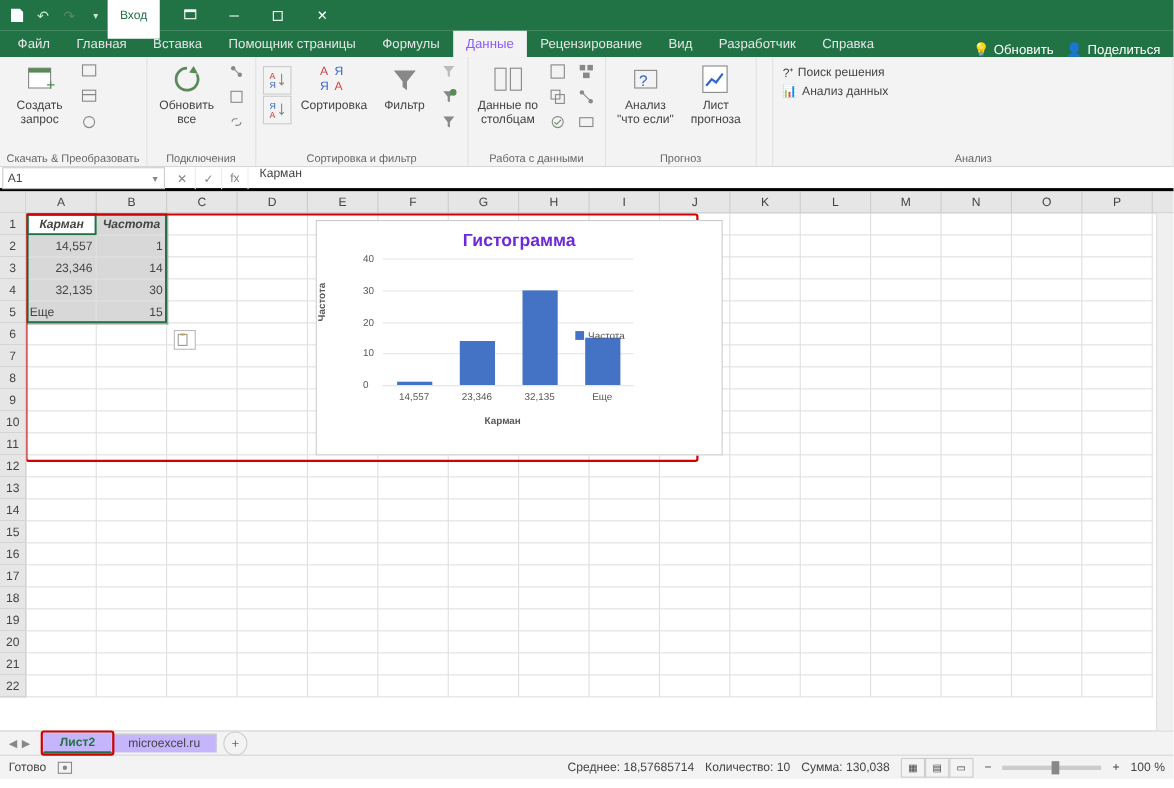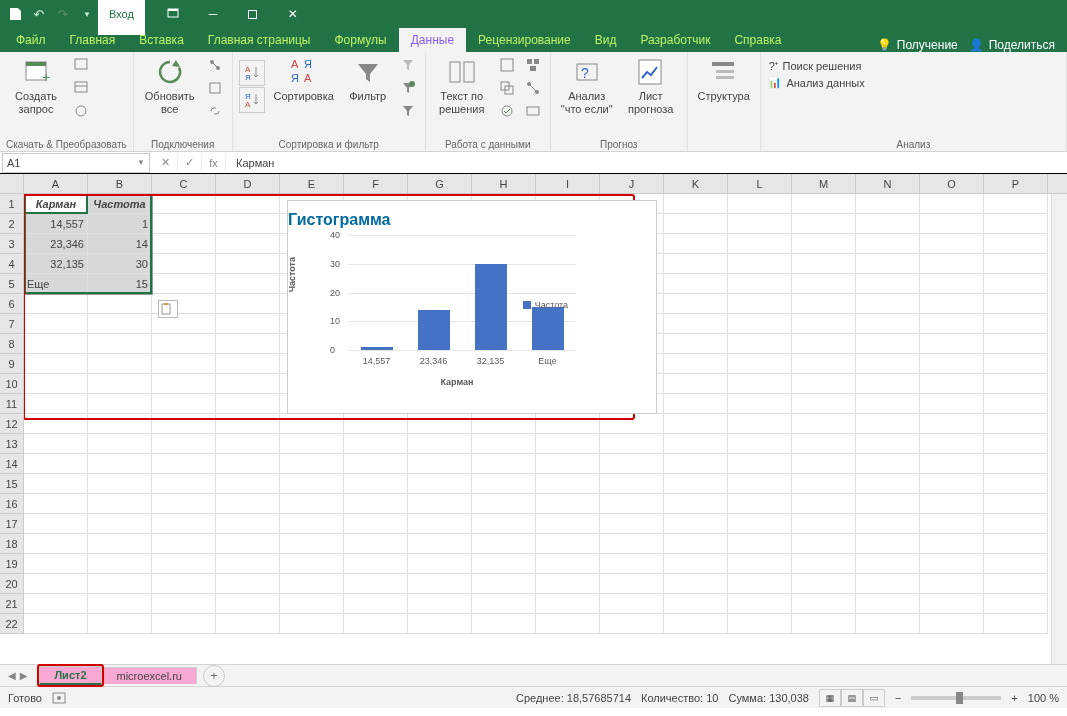--- a/index.html
+++ b/index.html
@@ -8,38 +8,38 @@
 .titlebar { height: 28px; background: #217346; display: flex; align-items: center; color: #fff; padding: 0 4px; }
 .qat { display: flex; gap: 2px; align-items: center; }
 .qat-btn { width: 22px; height: 22px; display: flex; align-items: center; justify-content: center; color: #c8e6d0; font-size: 13px; }
 .title-text { flex: 1; text-align: center; font-size: 12px; color: #fff; }
 .login-btn { background: #fff; color: #217346; padding: 14px 10px; border: 1px solid #fff; font-size: 11px; margin-right: 8px; }
 .winctl { display: flex; gap: 0; }
 .winctl-btn { width: 40px; height: 28px; display: flex; align-items: center; justify-content: center; color: #fff; font-size: 12px; }
 .winctl-box { width: 9px; height: 9px; border: 1px solid #fff; }
 
 .tabs { height: 24px; background: #217346; display: flex; align-items: flex-end; padding-left: 4px; }
-.tab { padding: 4px 12px; color: #bef264; font-size: 12px; cursor: pointer; height: 24px; display: flex; align-items: center; }
+.tab { padding: 4px 12px; color: #e5e5e5; font-size: 12px; cursor: pointer; height: 24px; display: flex; align-items: center; }
 .tab.active { background: #f3f3f3; color: #8b5cf6; }
 .tabs-right { margin-left: auto; display: flex; align-items: center; gap: 12px; padding-right: 12px; color: #fff; font-size: 12px; }
 .tabs-right-item { display: flex; align-items: center; gap: 4px; }
 
 .ribbon { height: 100px; background: #f3f3f3; border-bottom: 1px solid #d4d4d4; display: flex; }
 .ribbon-group { border-right: 1px solid #e1e1e1; padding: 2px 6px 0 6px; display: flex; flex-direction: column; position: relative; }
 .ribbon-group-label { text-align: center; font-size: 10px; color: #666; padding: 1px 0; margin-top: auto; white-space: nowrap; }
 .ribbon-body { display: flex; gap: 4px; flex: 1; align-items: flex-start; }
 .big-btn { display: flex; flex-direction: column; align-items: center; width: 60px; text-align: center; padding: 2px; cursor: pointer; }
 .big-icon { width: 32px; height: 32px; display: flex; align-items: center; justify-content: center; margin-bottom: 2px; }
 .big-label { font-size: 11px; line-height: 1.2; color: #444; }
 .small-btns { display: flex; flex-direction: column; gap: 1px; }
 .small-btn { width: 22px; height: 22px; display: flex; align-items: center; justify-content: center; cursor: pointer; }
 .analysis-links { display: flex; flex-direction: column; gap: 3px; font-size: 11px; padding: 4px 2px; }
 .analysis-link { display: flex; align-items: center; gap: 4px; cursor: pointer; }
 
-.formula-bar { height: 22px; display: flex; align-items: center; border-bottom: 1px solid #000000; background: #fff; }
+.formula-bar { height: 22px; display: flex; border-bottom: 3px solid #000000; background: #fff; }
 .name-box { width: 148px; height: 20px; border: 1px solid #ccc; padding: 0 4px; display: flex; align-items: center; justify-content: space-between; font-size: 11px; margin-left: 2px; }
 .fx-btns { display: flex; gap: 0; margin: 0 4px; }
 .fx-btn { width: 24px; height: 20px; display: flex; align-items: center; justify-content: center; color: #888; font-size: 11px; border-right: 1px solid #eee; }
 .formula-input { flex: 1; padding: 0 6px; font-size: 11px; }
 
 .grid-area { position: relative; height: 490px; display: flex; }
 .col-headers { height: 20px; background: #e6e6e6; display: flex; border-bottom: 1px solid #ccc; }
 .corner { width: 24px; height: 20px; background: #e6e6e6; border-right: 1px solid #ccc; border-bottom: 1px solid #ccc; }
 .col-header { width: 64px; height: 20px; display: flex; align-items: center; justify-content: center; font-size: 11px; color: #444; border-right: 1px solid #ccc; }
 .row-header { width: 24px; height: 20px; display: flex; align-items: center; justify-content: center; font-size: 11px; color: #444; border-bottom: 1px solid #ccc; border-right: 1px solid #ccc; background: #e6e6e6; }
@@ -51,37 +51,37 @@
 .cell.header-cell { font-style: italic; font-weight: bold; justify-content: center; }
 .cell.sel { background: #d8d8d8; }
 .cell.active-cell { background: #fff; border: 2px solid #217346; padding: 0 2px; }
 .selection-border { position: absolute; border: 2px solid #217346; pointer-events: none; }
 .table-border { position: absolute; border-right: 1px solid #999; border-bottom: 1px solid #999; pointer-events: none; }
 .vscroll { position: absolute; right: 0; top: 20px; bottom: 0; width: 16px; background: #f0f0f0; border-left: 1px solid #ddd; }
 
 .red-highlight { position: absolute; border: 2px solid #d40000; pointer-events: none; border-radius: 3px; }
 
 .chart-box { position: absolute; left: 263px; top: 26px; width: 370px; height: 214px; background: #fff; border: 1px solid #ccc; }
-.chart-title { text-align: left; font-weight: bold; font-size: 16px; color: #0369a1; padding: 10px 0 6px 0; }
+.chart-title { text-align: center; font-weight: bold; font-size: 16px; color: #6d28d9; padding: 10px 0 6px 0; }
 .chart-plot { position: relative; height: 140px; margin-left: 50px; margin-right: 80px; }
 .yaxis-label { position: absolute; left: -46px; top: 50%; transform: rotate(-90deg) translateX(50%); transform-origin: left center; font-size: 9px; color: #595959; font-weight: bold; }
 .xaxis-label { text-align: center; font-size: 9px; color: #595959; font-weight: bold; padding-top: 2px; margin-left: -30px; }
 .plot-inner { position: absolute; left: 10px; right: 0; top: 0; bottom: 24px; border-bottom: 1px solid #bfbfbf; }
 .grid-line { position: absolute; left: 0; right: 0; border-top: 1px solid #e6e6e6; }
 .ytick { position: absolute; left: -18px; font-size: 9px; color: #595959; transform: translateY(-50%); }
 .bar { position: absolute; bottom: 0; width: 32px; background: #4472c4; }
 .xtick { position: absolute; bottom: -16px; font-size: 9px; color: #595959; transform: translateX(-50%); }
 .legend { position: absolute; right: 8px; top: 50%; transform: translateY(-50%); font-size: 9px; color: #595959; display: flex; align-items: center; gap: 4px; }
 .legend-sw { width: 8px; height: 8px; background: #4472c4; }
 
 .paste-icon { position: absolute; width: 20px; height: 18px; border: 1px solid #bbb; background: #fff; display: flex; align-items: center; justify-content: center; font-size: 10px; }
 
 .sheet-tabs { height: 22px; background: #f3f3f3; border-top: 1px solid #d4d4d4; display: flex; align-items: center; padding-left: 8px; gap: 0; }
 .sheet-nav { display: flex; gap: 4px; color: #888; font-size: 10px; padding-right: 12px; }
-.sheet-tab { padding: 2px 14px; border: 1px solid #ccc; border-bottom: none; background: #f9a8d4; font-size: 11px; color: #444; cursor: pointer; }
+.sheet-tab { padding: 2px 14px; border: 1px solid #ccc; border-bottom: none; background: #c4b5fd; font-size: 11px; color: #444; cursor: pointer; }
 .sheet-tab.active { color: #217346; font-weight: bold; border-bottom: 2px solid #217346; }
 .sheet-add { width: 22px; height: 22px; display: flex; align-items: center; justify-content: center; color: #666; border: 1px solid #ccc; border-radius: 50%; margin-left: 6px; font-size: 12px; }
 
 .statusbar { height: 22px; background: #f3f3f3; border-top: 1px solid #d4d4d4; display: flex; align-items: center; padding: 0 8px; font-size: 11px; color: #444; }
 .status-left { display: flex; gap: 10px; align-items: center; }
 .status-right { margin-left: auto; display: flex; gap: 10px; align-items: center; }
 .view-btns { display: flex; gap: 0; }
 .view-btn { width: 22px; height: 18px; border: 1px solid #ccc; display: flex; align-items: center; justify-content: center; font-size: 9px; }
 .zoom-slider { width: 90px; height: 4px; background: #ccc; position: relative; }
 .zoom-thumb { position: absolute; width: 7px; height: 12px; background: #888; top: -4px; left: 50%; }
@@ -115,31 +115,31 @@
         <div class="winctl-box"></div>
       </div>
     <div class="winctl-btn">✕</div>
   </div>
 </div>
 
 <div class="tabs">
   <div class="tab">Файл</div>
   <div class="tab">Главная</div>
   <div class="tab">Вставка</div>
-  <div class="tab">Главная страницы</div>
+  <div class="tab">Помощник страницы</div>
   <div class="tab">Формулы</div>
   <div class="tab active">Данные</div>
   <div class="tab">Рецензирование</div>
   <div class="tab">Вид</div>
   <div class="tab">Разработчик</div>
   <div class="tab">Справка</div>
   <div class="tabs-right">
     <div class="tabs-right-item">
       <span>💡</span>
-      <span>Получение</span>
+      <span>Обновить</span>
     </div>
     <div class="tabs-right-item">
       <span>👤</span>
       <span>Поделиться</span>
     </div>
   </div>
 </div>
 
 <div class="ribbon">
 
@@ -272,21 +272,21 @@
 
   <div class="ribbon-group">
     <div class="ribbon-body">
       <div class="big-btn">
         <div class="big-icon">
           <svg width="32" height="32">
               <rect x="4" y="6" width="10" height="20" fill="none" stroke="#888"></rect>
               <rect x="18" y="6" width="10" height="20" fill="none" stroke="#888"></rect>
             </svg>
         </div>
-        <div class="big-label">Текст по решения</div>
+        <div class="big-label">Данные по столбцам</div>
       </div>
       <div class="small-btns">
         <div class="small-btn">
             <svg width="16" height="16">
               <rect x="2" y="2" width="12" height="12" fill="none" stroke="#888"></rect>
             </svg>
           </div>
         <div class="small-btn">
             <svg width="16" height="16">
               <rect x="2" y="2" width="8" height="8" fill="none" stroke="#888"></rect>
@@ -343,32 +343,20 @@
               <path d="M7 22l5-6 4 3 6-8" stroke="#36c" fill="none" stroke-width="2"></path>
             </svg>
         </div>
         <div class="big-label">Лист прогноза</div>
       </div>
     </div>
     <div class="ribbon-group-label">Прогноз</div>
   </div>
 
   <div class="ribbon-group">
-    <div class="ribbon-body">
-      <div class="big-btn">
-        <div class="big-icon">
-          <svg width="32" height="32">
-              <rect x="4" y="6" width="22" height="4" fill="#888"></rect>
-              <rect x="8" y="14" width="18" height="3" fill="#bbb"></rect>
-              <rect x="8" y="20" width="18" height="3" fill="#bbb"></rect>
-            </svg>
-        </div>
-        <div class="big-label">Структура</div>
-      </div>
-    </div>
     <div class="ribbon-group-label">&nbsp;</div>
   </div>
 
   <div class="ribbon-group" style="flex:1">
     <div class="ribbon-body">
       <div class="analysis-links">
         <div class="analysis-link">
           <span>?⁺</span>
           <span>Поиск решения</span>
         </div>

